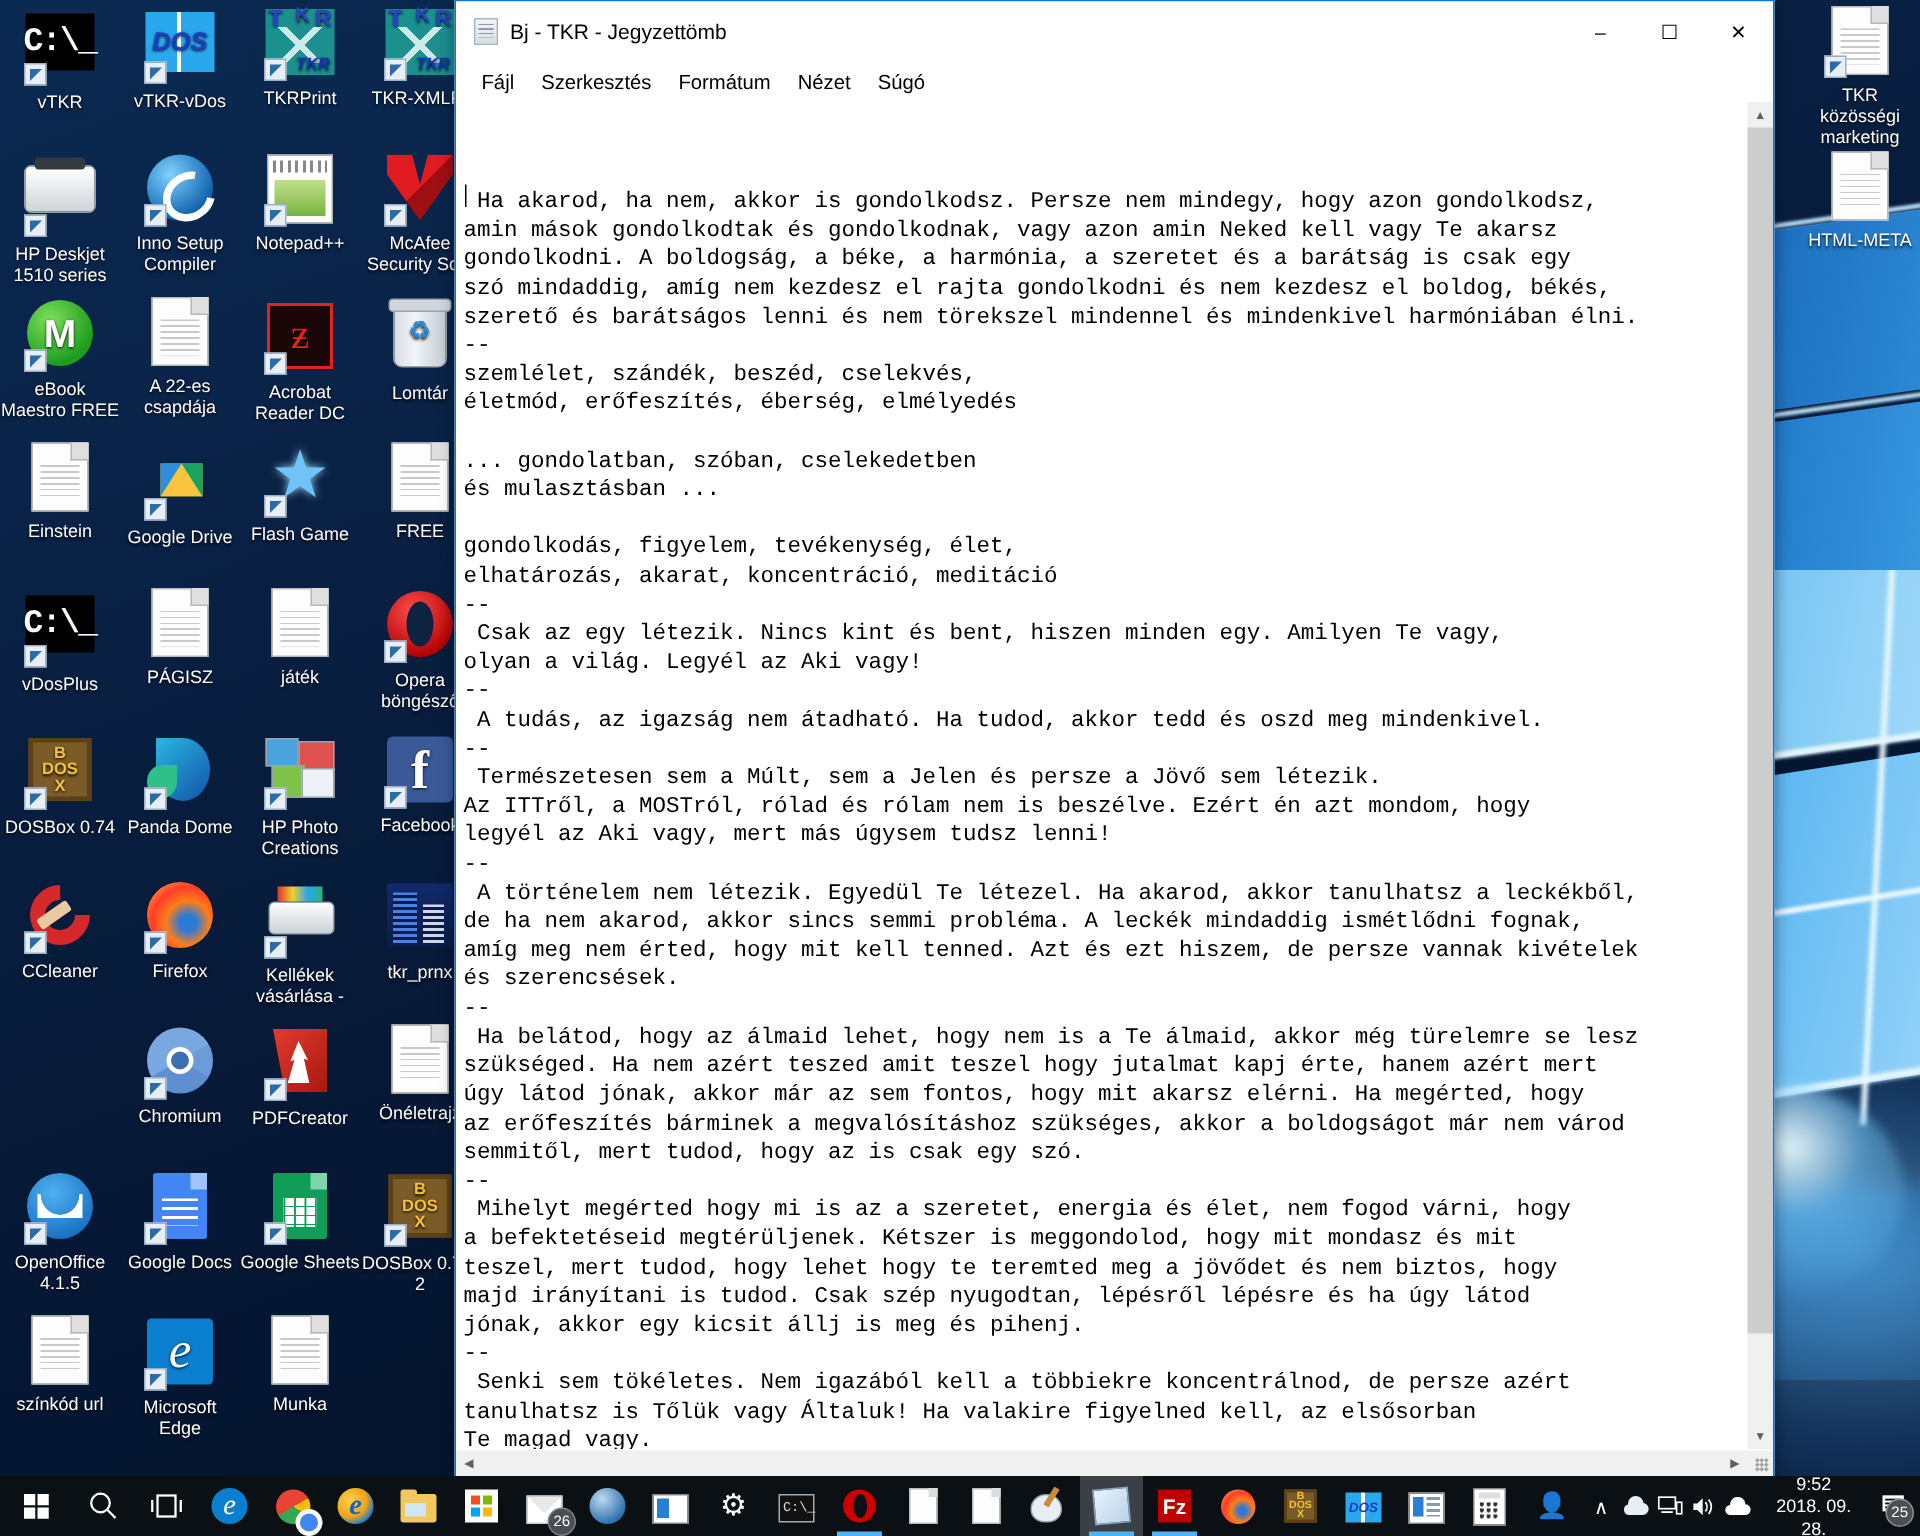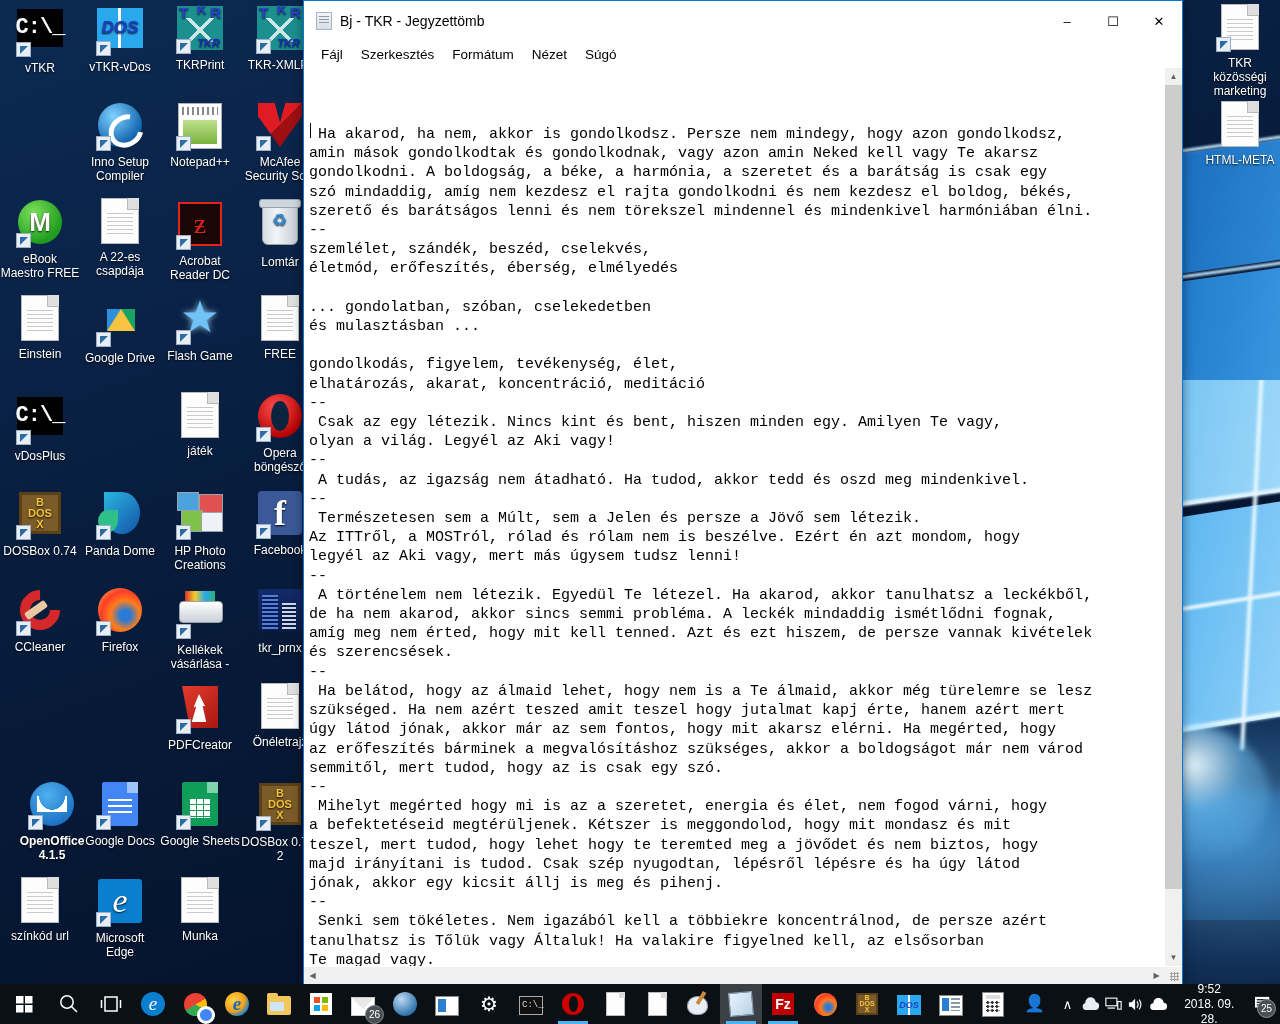--- a/index.html
+++ b/index.html
@@ -354,20 +354,27 @@
           <span class="t1">T</span>
           <span class="k">K</span>
           <span class="t2">R</span>
           <span class="x"></span>
           <span class="tkr">TKR</span>
         </div>
         <span class="shortcut"></span>
       </div>
       <span class="lbl">TKR-XMLPr</span>
     </div>
+    <div class="dicon" style="left: 0px; top: 101px;">
+      <div class="glyph">
+        <div class="printer"></div>
+        <span class="shortcut"></span>
+      </div>
+      <span class="lbl">HP Deskjet 1510 series</span>
+    </div>
     <div class="dicon" style="left: 80px; top: 101px;">
       <div class="glyph">
         <div class="inno"></div>
         <span class="shortcut"></span>
       </div>
       <span class="lbl">Inno Setup Compiler</span>
     </div>
     <div class="dicon" style="left: 160px; top: 101px;">
       <div class="glyph">
         <div class="npp"></div>
@@ -435,20 +442,26 @@
         <div class="docpage"></div>
       </div>
       <span class="lbl">FREE</span>
     </div>
     <div class="dicon" style="left: 0px; top: 392px;">
       <div class="glyph">
         <div class="cmdicon">C:\_</div>
         <span class="shortcut"></span>
       </div>
       <span class="lbl">vDosPlus</span>
+    </div>
+    <div class="dicon" style="left: 80px; top: 392px;">
+      <div class="glyph">
+        <div class="docpage"></div>
+      </div>
+      <span class="lbl">PÁGISZ</span>
     </div>
     <div class="dicon" style="left: 160px; top: 392px;">
       <div class="glyph">
         <div class="docpage"></div>
       </div>
       <span class="lbl">játék</span>
     </div>
     <div class="dicon" style="left: 240px; top: 392px;">
       <div class="glyph">
         <div class="opera"></div>
@@ -513,34 +526,41 @@
       </div>
       <span class="lbl">tkr_prnx</span>
     </div>
     <div class="dicon" style="left: 160px; top: 586px;">
       <div class="glyph">
         <div class="prn2"></div>
         <span class="shortcut"></span>
       </div>
       <span class="lbl">Kellékek vásárlása -</span>
     </div>
+    <div class="dicon" style="left: 80px; top: 683px;">
+      <div class="glyph">
+        <div class="chromium"></div>
+        <span class="shortcut"></span>
+      </div>
+      <span class="lbl">Chromium</span>
+    </div>
     <div class="dicon" style="left: 160px; top: 683px;">
       <div class="glyph">
         <div class="pdfc"></div>
         <span class="shortcut"></span>
       </div>
       <span class="lbl">PDFCreator</span>
     </div>
     <div class="dicon" style="left: 240px; top: 683px;">
       <div class="glyph">
         <div class="docpage"></div>
       </div>
       <span class="lbl">Önéletrajz</span>
     </div>
-    <div class="dicon" style="left: 12px; top: 780px; font-weight: bold;">
+    <div class="dicon" style="left: 0px; top: 780px;">
       <div class="glyph">
         <div class="ooffice"></div>
         <span class="shortcut"></span>
       </div>
       <span class="lbl">OpenOffice 4.1.5</span>
     </div>
     <div class="dicon" style="left: 80px; top: 780px;">
       <div class="glyph">
         <div class="gdocs"></div>
         <span class="shortcut"></span>

